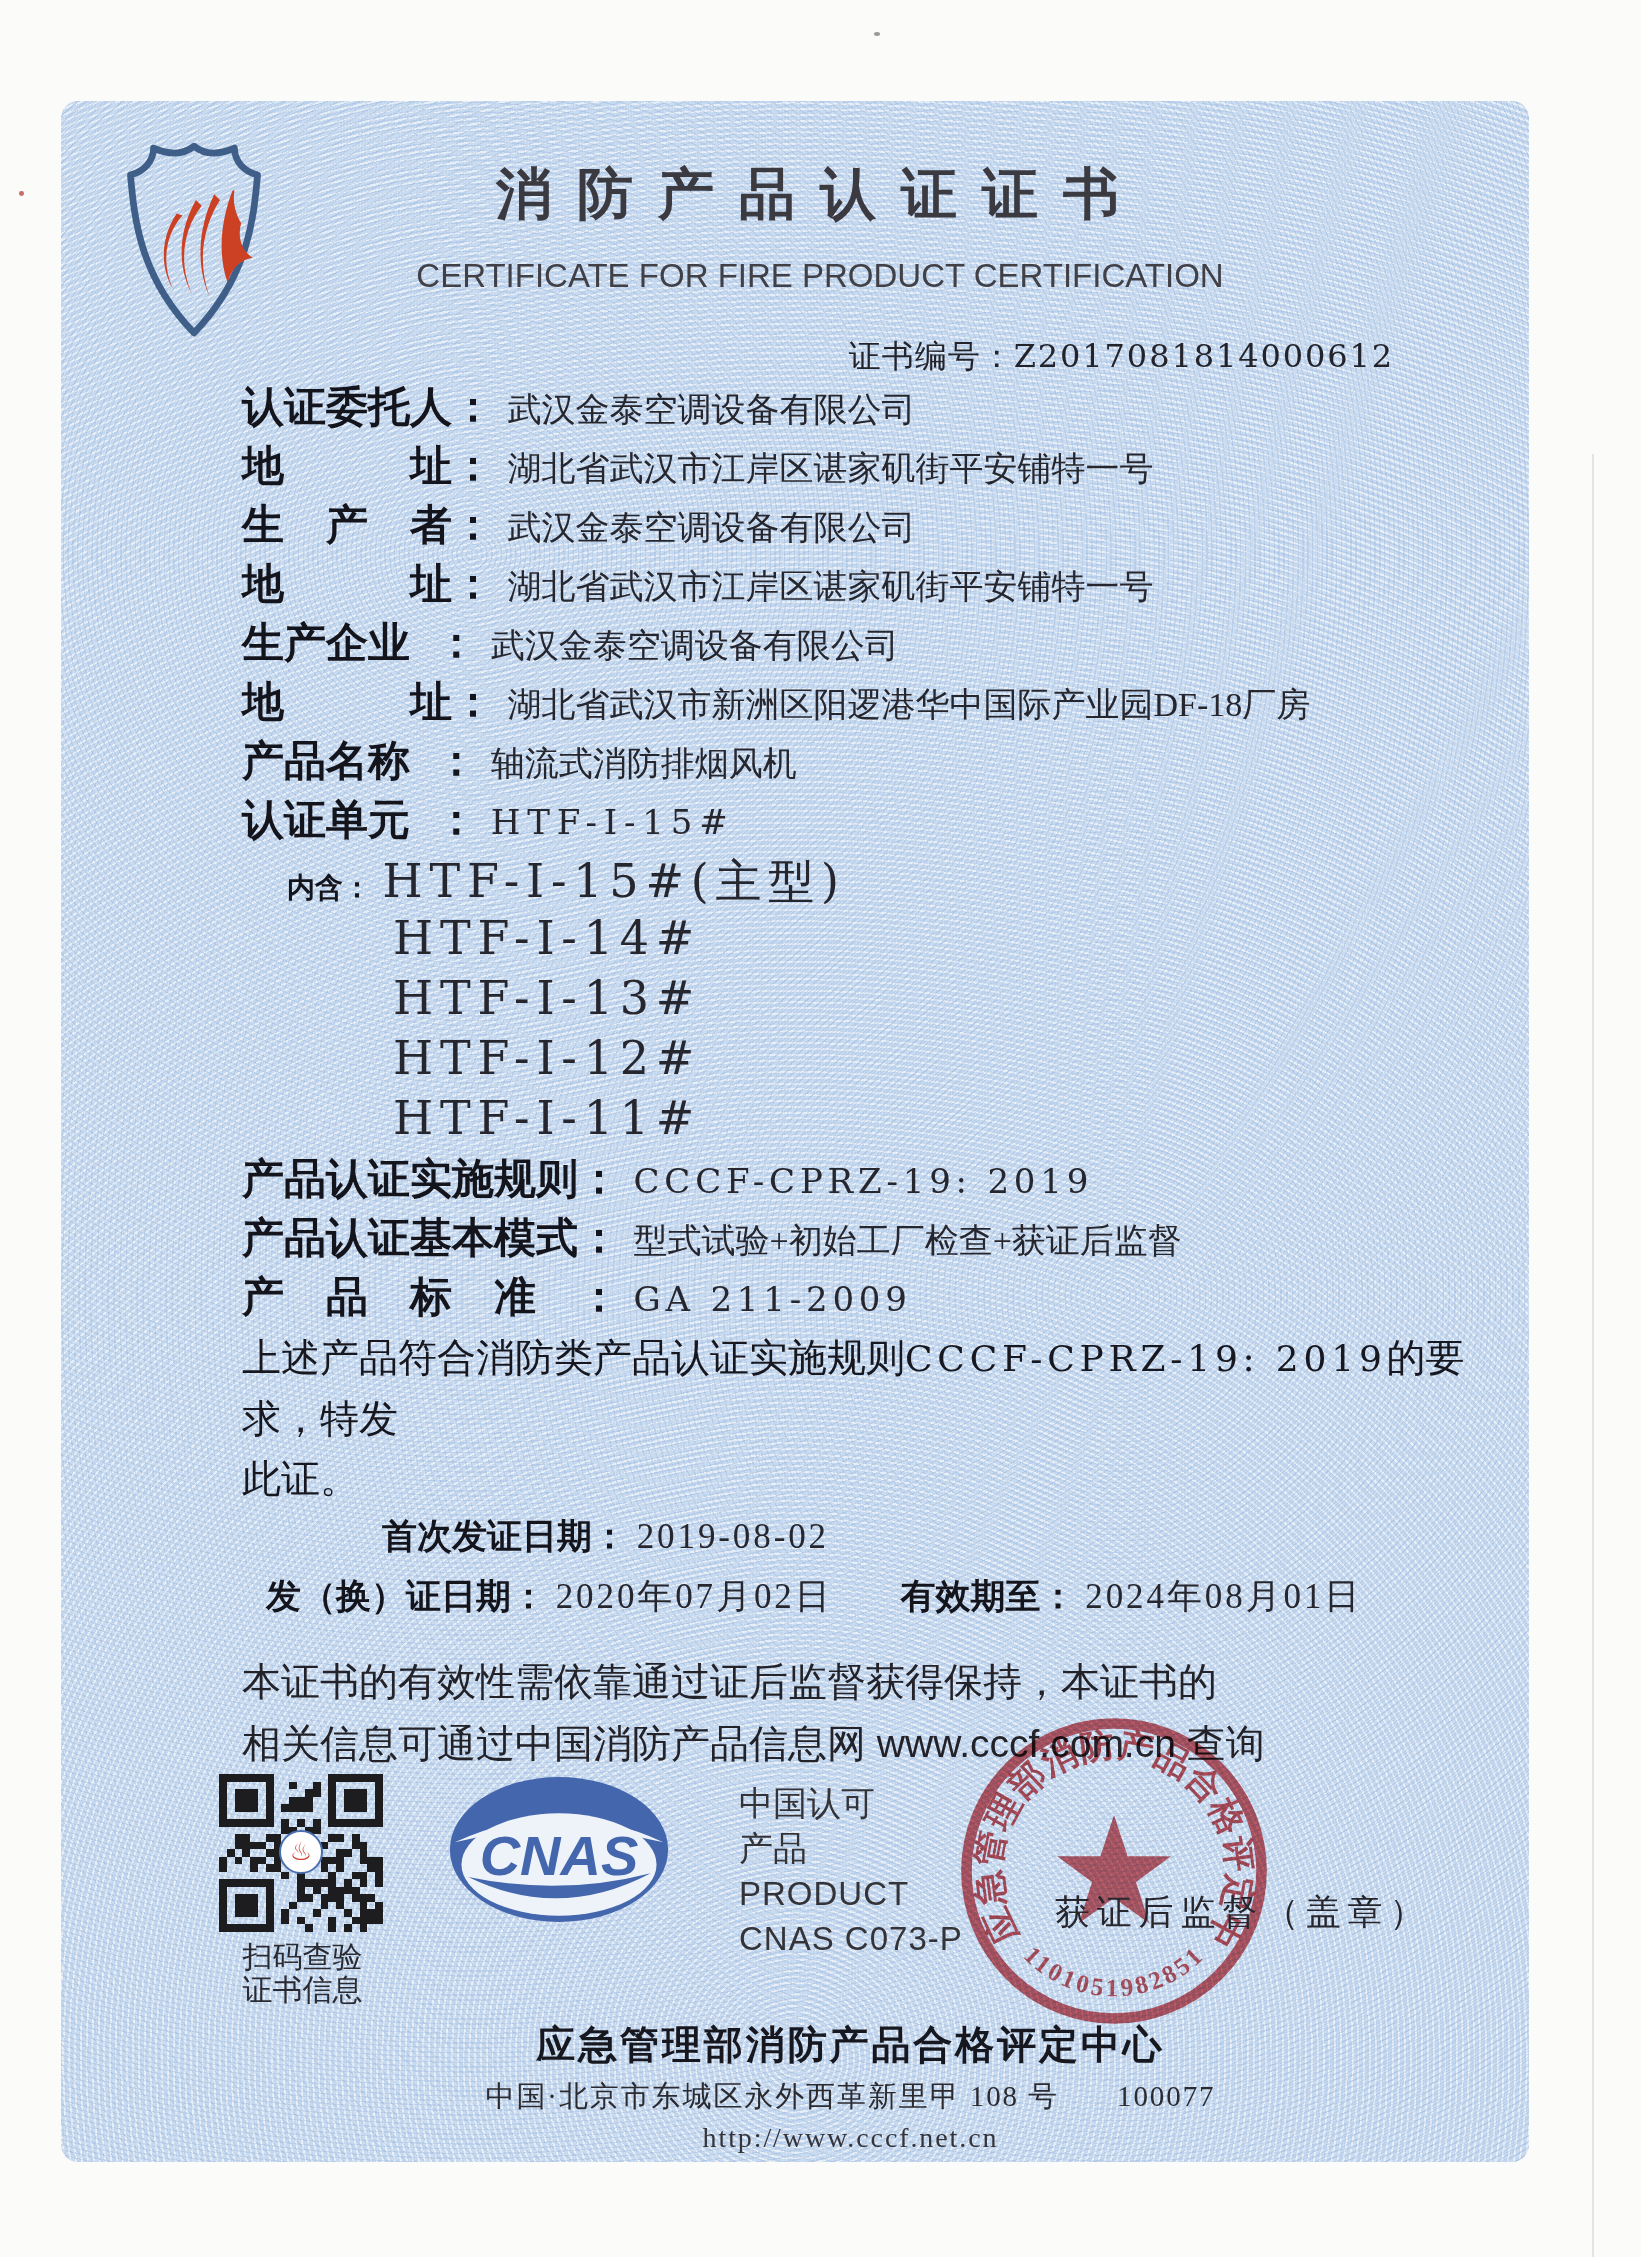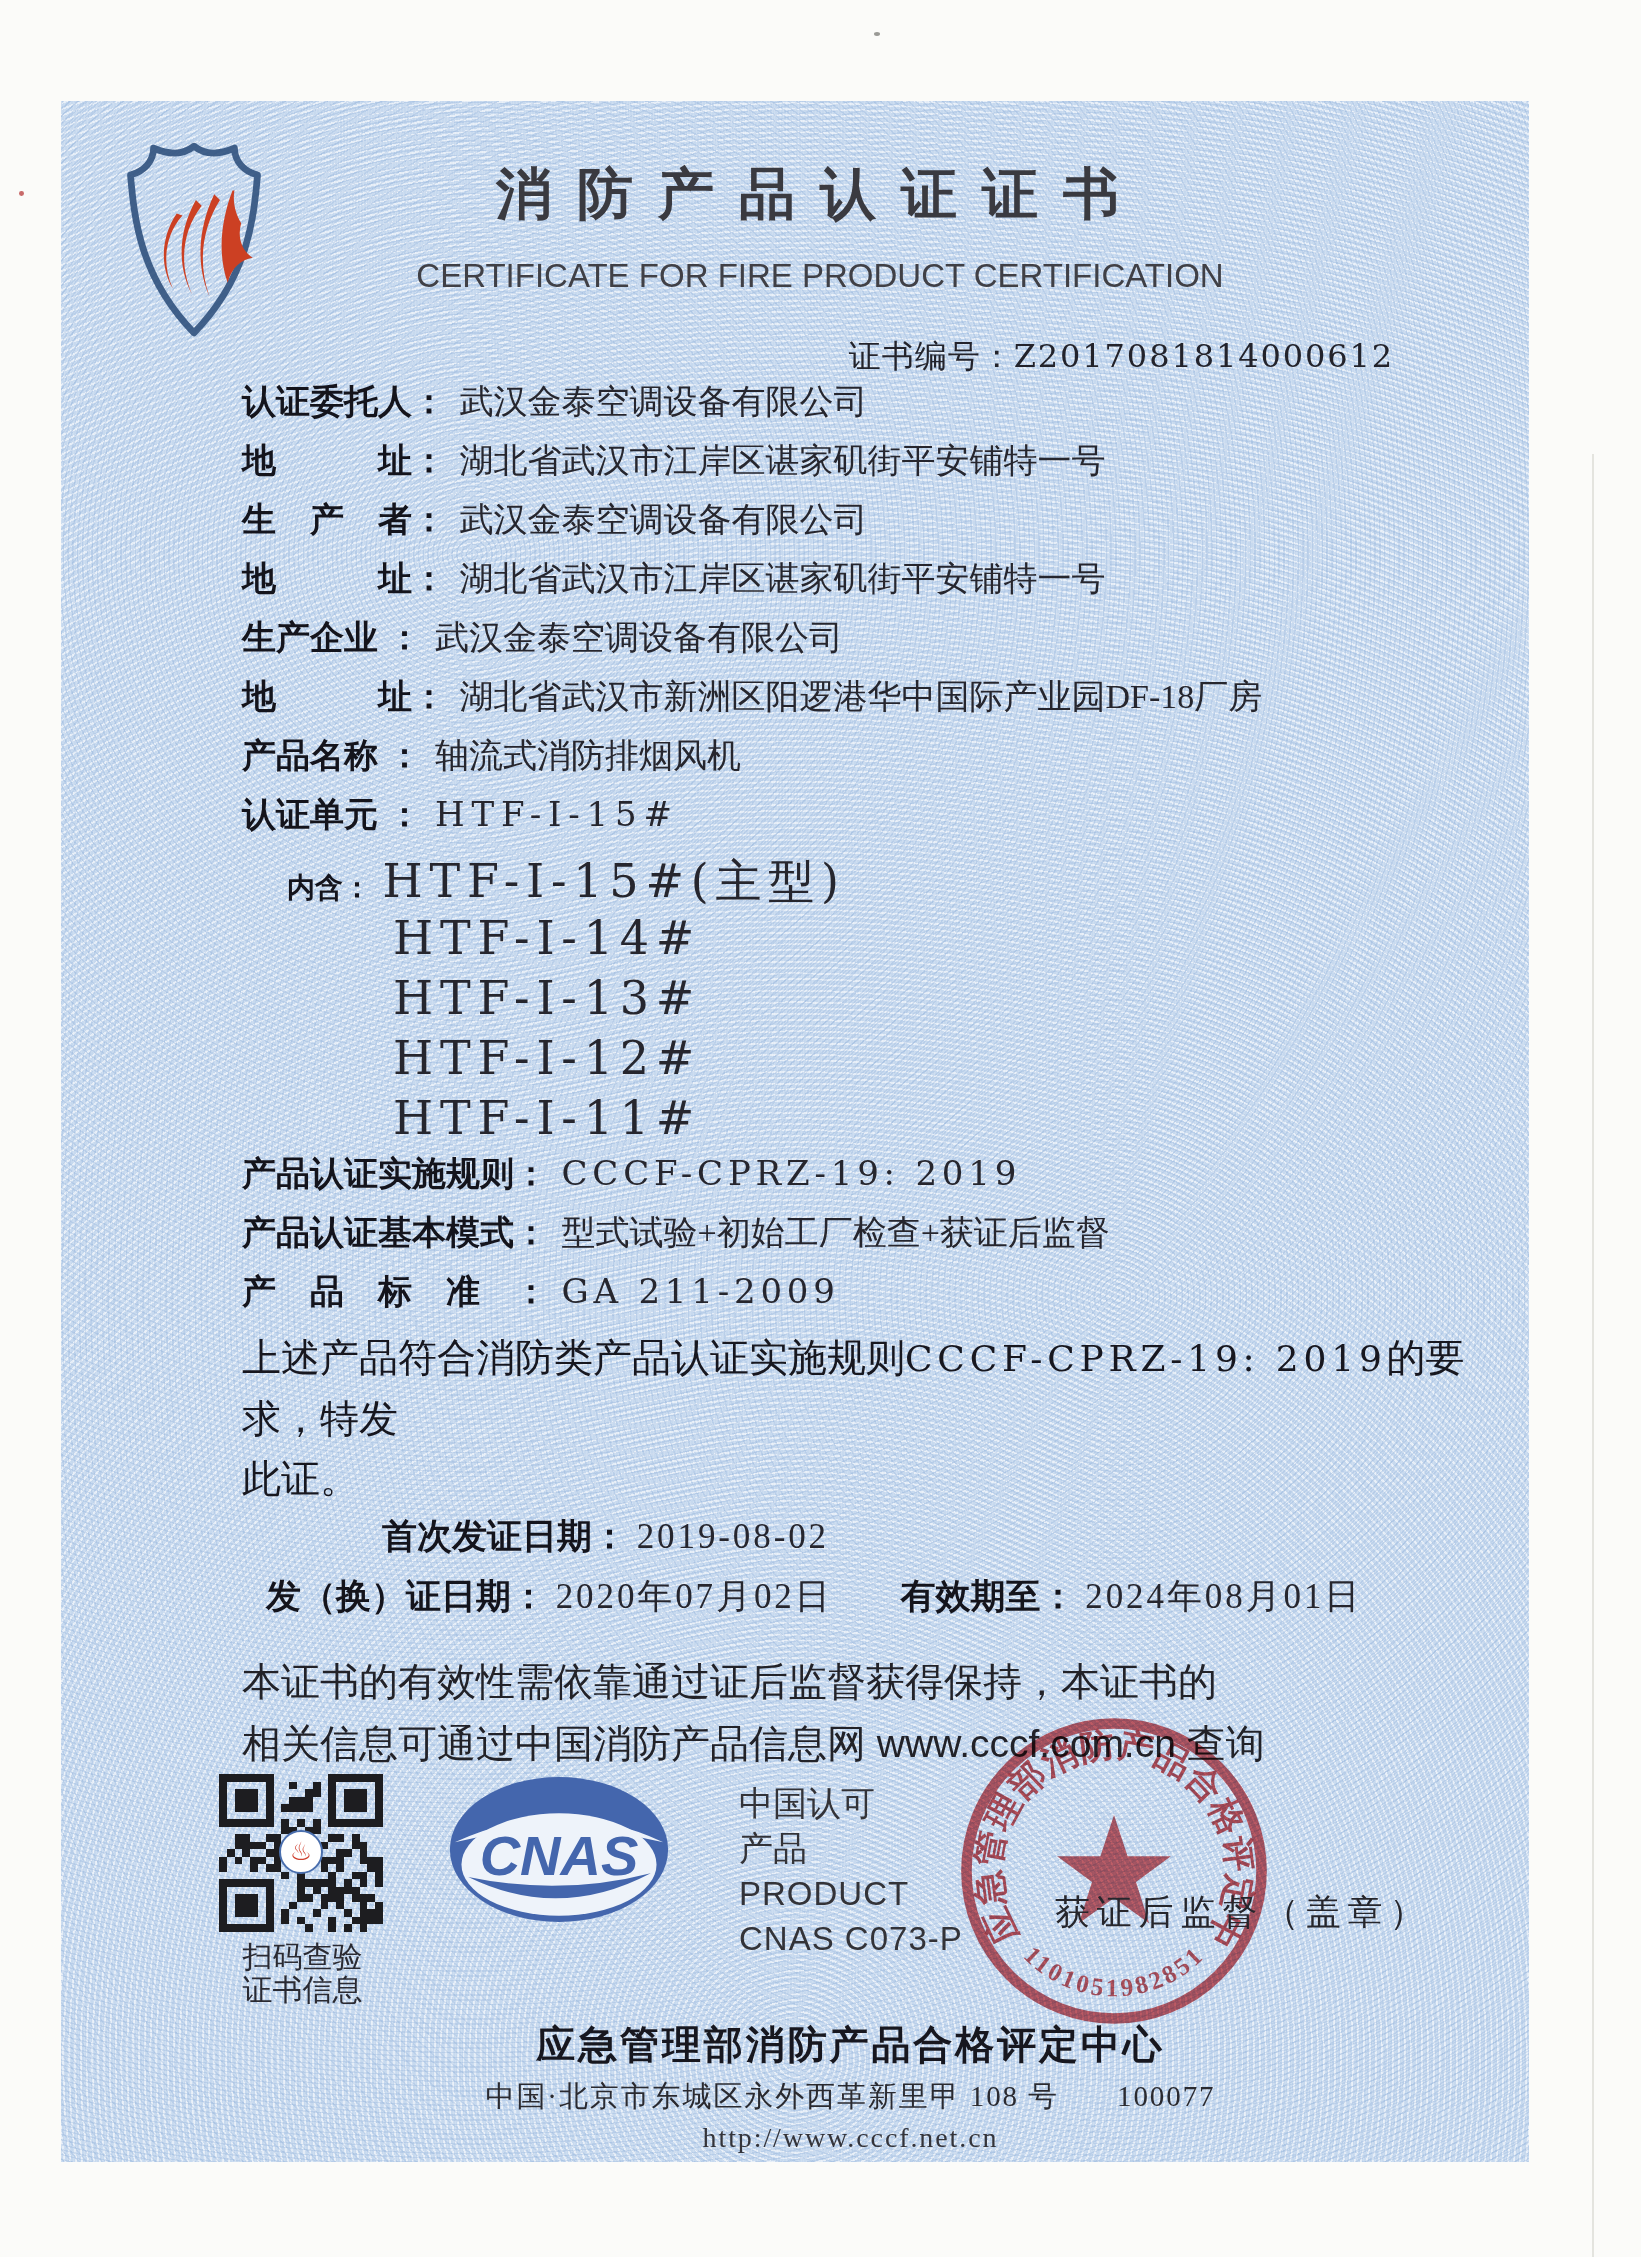--- a/index.html
+++ b/index.html
@@ -7,34 +7,35 @@
   .page{position:relative;width:1641px;height:2257px;background:#fbfbf9;
         font-family:"Liberation Sans",sans-serif;color:#1c1c24;}
   
   .panel{position:absolute;left:61px;top:101px;width:1468px;height:2061px;
     background-color:#cfdff1;
     background-image:
       repeating-radial-gradient(circle at 28% 22%, rgba(140,173,216,.28) 0 1.4px, rgba(255,255,255,0) 1.4px 4.8px),
       repeating-radial-gradient(circle at 72% 58%, rgba(140,173,216,.24) 0 1.4px, rgba(255,255,255,0) 1.4px 5.8px),
       repeating-radial-gradient(circle at 50% 95%, rgba(255,255,255,.45) 0 1.9px, rgba(183,206,234,.35) 1.9px 5.8px),
       repeating-linear-gradient(90deg, rgba(255,255,255,.22) 0 1px, rgba(0,0,0,0) 1px 2.9px);
+    border-radius: 17px;
   }
   .scan-edge{position:absolute;left:1592px;top:454px;width:1.9px;height:1804px;background:#e4e4df;}
   .speck{position:absolute;border-radius:50%;}
   
   .shield{position:absolute;left:56px;top:35px;width:154px;height:208px;}
   .center-head{position:absolute;left:0;right:0;text-align:center;padding-left:50px;}
   .title{top:56px;font-size:56px;font-weight:bold;letter-spacing:25px;color:#3a3a40;}
   .subtitle{top:156px;font-size:33px;letter-spacing:0px;color:#404046;font-weight:500;}
   .certno{position:absolute;top:234px;right:135px;font-family:"Liberation Serif","DejaVu Serif",serif;
           font-size:32px;color:#23232b;letter-spacing:1px;}
   
   .main{position:absolute;left:181px;top:278px;right:53px;}
   .frow{height:39px;margin-bottom:20px;white-space:nowrap;}
-  .flabel{font-weight:bold;font-size:34px;color:#14141c;white-space:pre;}
+  .flabel{font-weight:bold;font-size:42px;color:#14141c;white-space:pre;font-family:Liberation Mono, monospace;}
   .fvalue{font-family:"Liberation Serif","DejaVu Serif",serif;font-size:34px;color:#26262e;margin-left:13.5px;}
   .code{font-family:"DejaVu Serif",serif;letter-spacing:6.8px;}
   .inc-block{margin-left:45px;}
   .inc-row{height:39px;margin-bottom:21px;white-space:nowrap;}
   .inc-label{font-weight:bold;font-size:28px;color:#14141c;}
   .inc-val{font-family:"DejaVu Serif",serif;font-size:46px;color:#26262e;letter-spacing:6.8px;margin-left:11.6px;}
   .inc-indent{margin-left:106px;}
   .statement{margin-top:1.9px;font-size:39px;line-height:60px;color:#17171f;}
   .statement .b{font-weight:normal;}
   .statement .c{font-family:"DejaVu Serif",serif;font-size:36px;letter-spacing:4.8px;}

